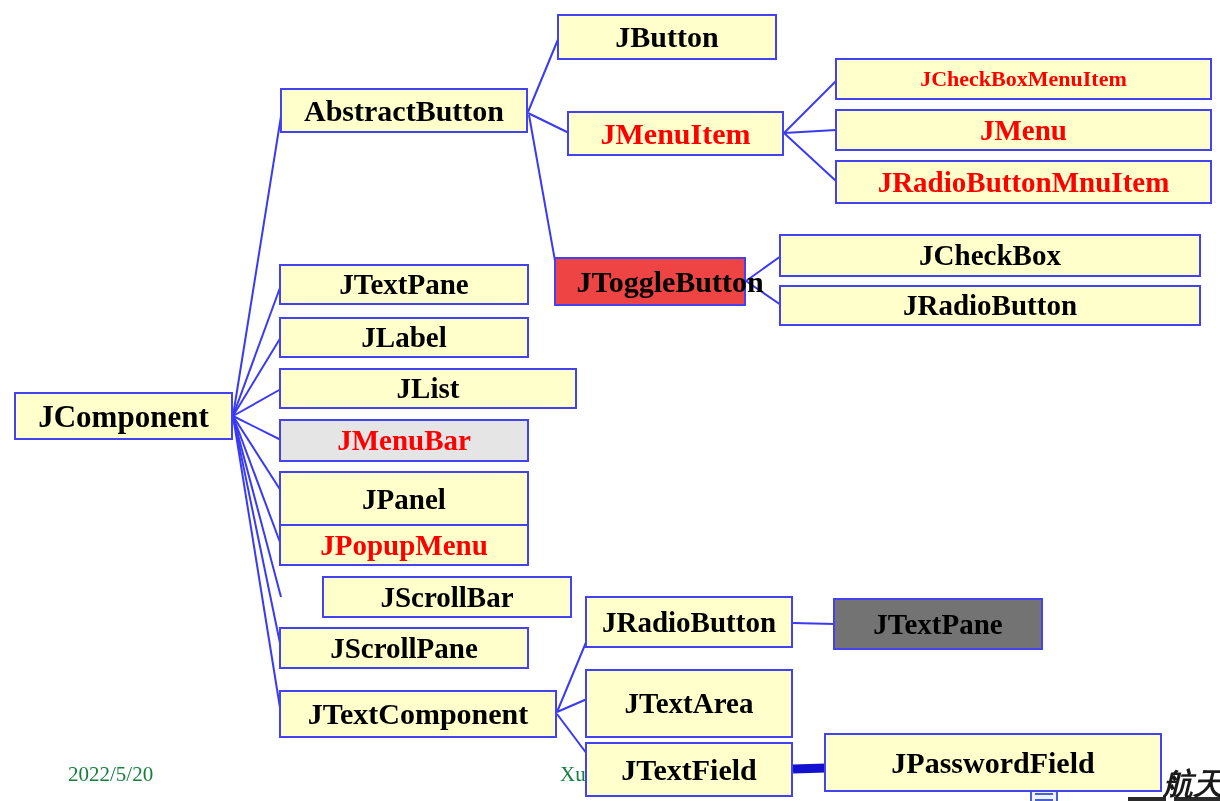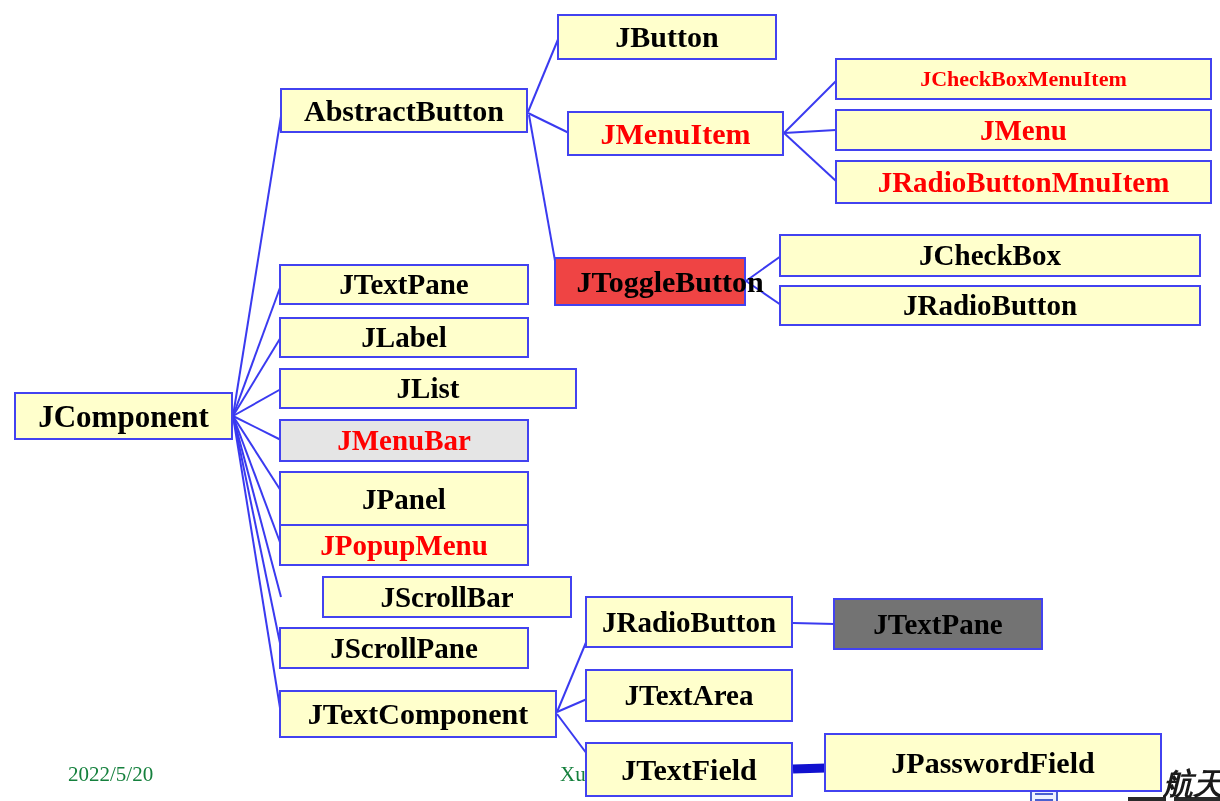--- a/index.html
+++ b/index.html
@@ -90,21 +90,21 @@
       <div class="node" style="left: 279px; top: 317px; width: 250px; height: 41px; font-size: 29px; border-color: rgb(66, 66, 240); background: rgb(255, 255, 204);">JLabel</div>
       <div class="node" style="left: 279px; top: 368px; width: 298px; height: 41px; font-size: 29px; border-color: rgb(66, 66, 240); background: rgb(255, 255, 204);">JList</div>
       <div class="node red" style="left: 279px; top: 419px; width: 250px; height: 43px; font-size: 29px; border-color: rgb(66, 66, 240); background: #e5e5e5;">JMenuBar</div>
       <div class="node" style="left: 279px; top: 471px; width: 250px; height: 56px; font-size: 29px; border-color: rgb(66, 66, 240); background: rgb(255, 255, 204);">JPanel</div>
       <div class="node red" style="left: 279px; top: 524px; width: 250px; height: 42px; font-size: 29px; border-color: rgb(66, 66, 240); background: rgb(255, 255, 204);">JPopupMenu</div>
       <div class="node" style="left: 279px; top: 576px; width: 250px; height: 42px; font-size: 29px; border-color: rgb(66, 66, 240); background: rgb(255, 255, 204); margin-left: 43px;">JScrollBar</div>
       <div class="node" style="left: 279px; top: 627px; width: 250px; height: 42px; font-size: 29px; border-color: rgb(66, 66, 240); background: rgb(255, 255, 204);">JScrollPane</div>
       <div class="node" style="left: 279px; top: 690px; width: 278px; height: 48px; font-size: 30px; border-color: rgb(66, 66, 240); background: rgb(255, 255, 204);">JTextComponent</div>
       <div class="node" style="left: 585px; top: 596px; width: 208px; height: 52px; font-size: 29px; border-color: rgb(66, 66, 240); background: rgb(255, 255, 204);">JRadioButton</div>
       <div class="node" style="left: 833px; top: 598px; width: 210px; height: 52px; font-size: 29px; border-color: rgb(66, 66, 240); background: #737373;">JTextPane</div>
-      <div class="node" style="left: 585px; top: 669px; width: 208px; height: 53px; font-size: 29px; border-color: rgb(66, 66, 240); background: rgb(255, 255, 204);">JTextArea</div>
+      <div class="node" style="left: 585px; top: 669px; width: 208px; height: 69px; font-size: 29px; border-color: rgb(66, 66, 240); background: rgb(255, 255, 204);">JTextArea</div>
       <div class="node" style="left: 585px; top: 742px; width: 208px; height: 55px; font-size: 30px; border-color: rgb(66, 66, 240); background: rgb(255, 255, 204);">JTextField</div>
       <div class="node" style="left: 824px; top: 733px; width: 338px; height: 59px; font-size: 30px; border-color: rgb(66, 66, 240); background: rgb(255, 255, 204);">JPasswordField</div>
     </div>
 
   <div class="emblem-fragment"></div>
   <div class="bottom-strip strip-a"></div>
   <div class="bottom-strip strip-b"></div>
   <div id="logo-text">航天大</div>
 </div>
 

